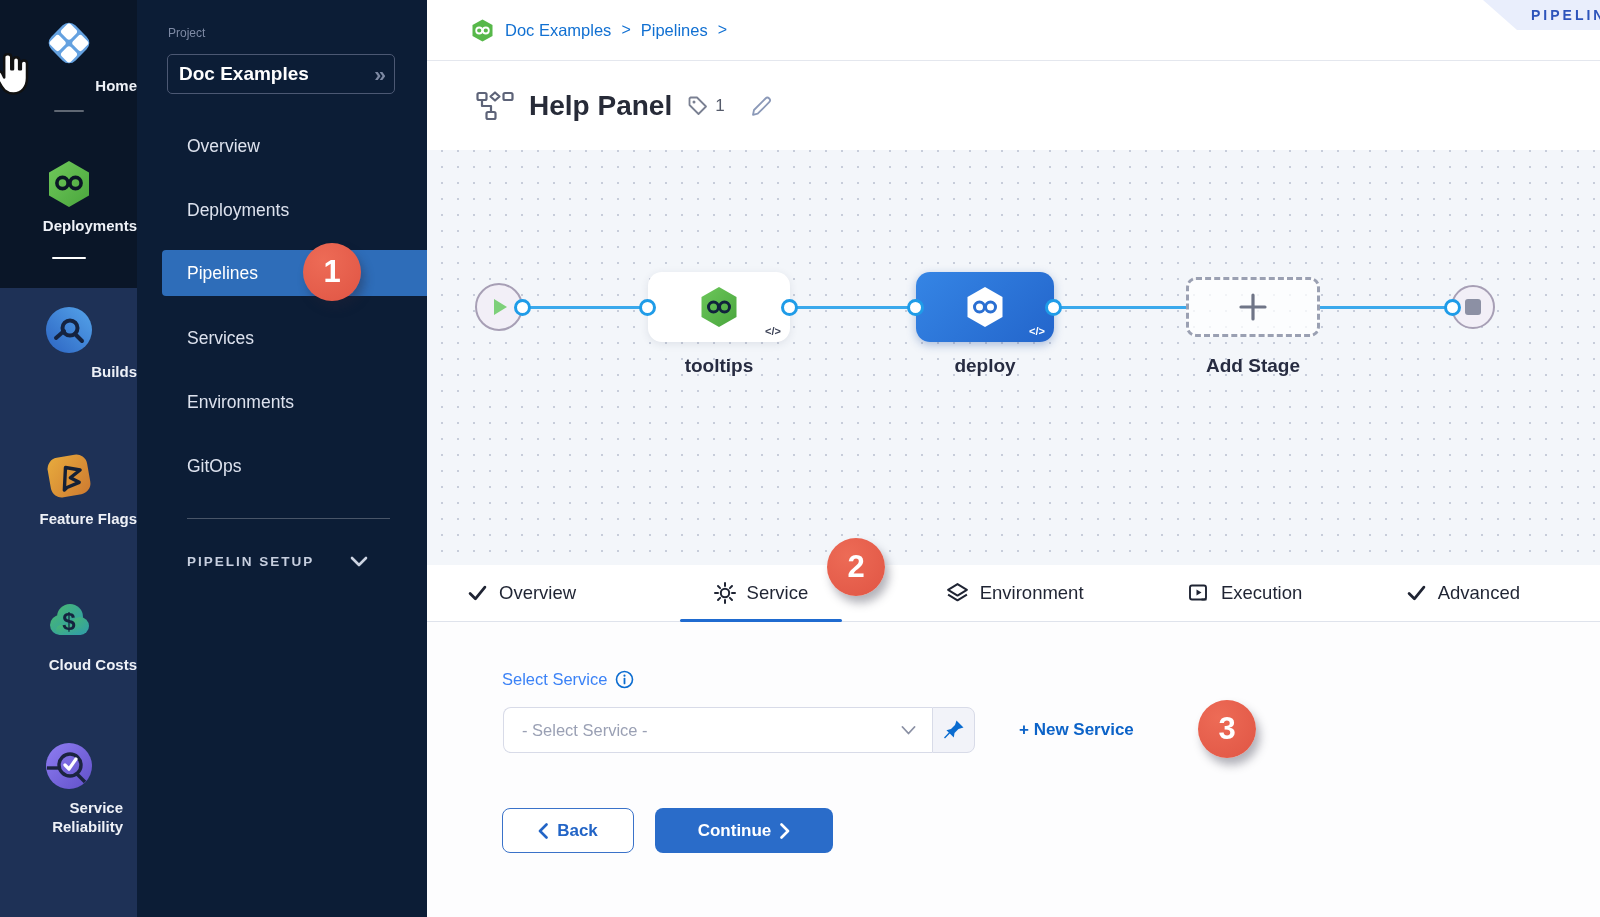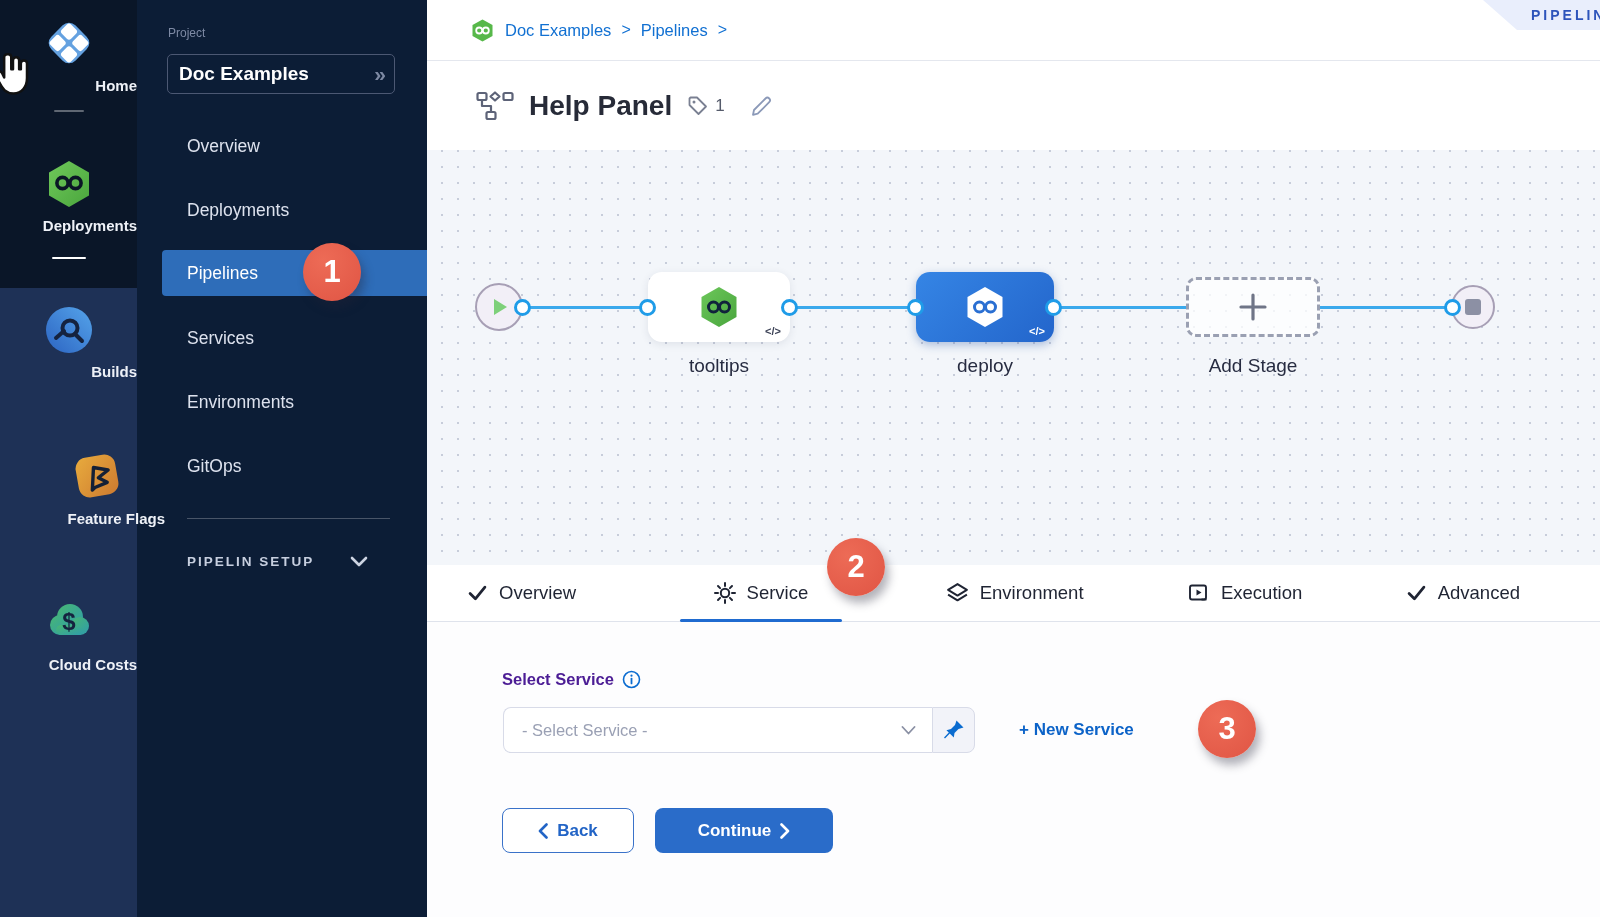--- a/index.html
+++ b/index.html
@@ -56,33 +56,33 @@
   .pipe-dot { position:absolute; top:149px; width:17px; height:17px; border-radius:50%; background:#fff; border:3px solid #1f9ce8; z-index:3; cursor:pointer; }
   .terminal { position:absolute; width:48px; height:48px; border-radius:50%; background:#f2eff7; border:2px solid #a79fb5;
               display:flex; align-items:center; justify-content:center; }
   .stage-card { position:absolute; top:122px; width:142px; height:70px; background:#fff; border-radius:14px;
                 box-shadow:0 2px 8px rgba(40,50,80,0.10); display:flex; align-items:center; justify-content:center; cursor:pointer; }
   .stage-card.selected { background:linear-gradient(135deg,#3585e5,#2365cb); box-shadow:0 3px 10px rgba(35,80,160,0.35); }
   .code-glyph { position:absolute; right:9px; bottom:5px; font-size:11px; font-weight:700; color:#3d4357; }
   .stage-card.selected .code-glyph { color:#fff; }
   .add-stage { position:absolute; top:127px; left:759px; width:134px; height:60px; border:3px dashed #9aa0b2; border-radius:10px;
                background:rgba(255,255,255,0.75); display:flex; align-items:center; justify-content:center; cursor:pointer; }
-  .stage-label { position:absolute; top:205px; width:140px; text-align:center; font-size:19px; color:#272c41; }
+  .stage-label { position:absolute; top:205px; width:140px; text-align:center; font-size:19px; color:#272c41;font-weight:bold; }
 
   
   .tabs { position:absolute; left:0; top:565px; right:0; height:57px; background:#fff; border-bottom:1px solid #dfe3ec;
           display:flex; align-items:center; justify-content:space-between; padding:0 80px 0 40px; }
   .tab { position:relative; height:100%; display:flex; align-items:center; gap:11px; font-size:18.5px; color:#1f2433; cursor:pointer; }
   .tab.active { padding:0 34px; }
   .tab.active::after { content:""; position:absolute; left:0; right:0; bottom:-1px; height:3px; background:#1f6bd0; border-radius:2px; }
 
   
   .content { position:absolute; left:0; top:622px; right:0; bottom:0; background:#fdfdfe; }
   .field-label { position:absolute; left:75px; top:48px; display:flex; align-items:center; gap:8px;
-                 font-size:16.5px; font-weight:700; color:#4c1d95; }
+                 font-size:16.5px; font-weight:400; color:#3b82f6; }
   .select-group { position:absolute; left:76px; top:85px; display:flex; }
   .select-box { width:429px; height:46px; background:#fff; border:1px solid #d8dbe8; border-right:none; border-radius:8px 0 0 8px;
                 display:flex; align-items:center; justify-content:space-between; padding:0 16px 0 18px; cursor:pointer; }
   .select-placeholder { font-size:16.5px; color:#9aa0b4; }
   .pin-box { width:43px; height:46px; background:#f2f3f9; border:1px solid #d8dbe8; border-radius:0 8px 8px 0;
              display:flex; align-items:center; justify-content:center; cursor:pointer; }
   .new-service { position:absolute; left:592px; top:85px; height:46px; display:flex; align-items:center;
                  font-size:17px; font-weight:700; color:#0c63c8; cursor:pointer; }
   .btn { position:absolute; top:186px; height:45px; border-radius:8px; display:flex; align-items:center; justify-content:center;
          gap:9px; font-size:17px; font-weight:700; cursor:pointer; }
@@ -144,21 +144,21 @@
             </linearGradient>
           </defs>
         <circle cx="26" cy="26" r="23" fill="url(#gB)"></circle>
         <circle cx="27" cy="24" r="7.5" fill="none" stroke="#15233f" stroke-width="4"></circle>
         <line x1="32" y1="30" x2="39" y2="37" stroke="#15233f" stroke-width="4" stroke-linecap="round"></line>
         <line x1="13" y1="34" x2="21" y2="27" stroke="#15233f" stroke-width="4" stroke-linecap="round"></line>
       </svg>
       <span class="rail-label">Builds</span>
     </div>
 
-    <div class="rail-item" style="top:449px;margin-left:28px;">
+    <div class="rail-item" style="top:449px;">
       <svg class="ric" width="54" height="54" viewBox="0 0 54 54">
         <defs>
             <linearGradient id="gF" x1="0" y1="0" x2="1" y2="1">
           <stop offset="0" stop-color="#e8ab3d"></stop>
               <stop offset="1" stop-color="#cd7a30"></stop>
             </linearGradient>
           </defs>
         <g transform="translate(27,27) rotate(-10)">
           <rect x="-20" y="-20" width="40" height="40" rx="11" fill="url(#gF)"></rect>
           <path d="M-7 13 L-2 -9 L12 -4 L1 2 L9 8 L-4 11 Z" fill="none" stroke="#142036" stroke-width="3.4" stroke-linejoin="round"></path>
@@ -179,20 +179,36 @@
           <circle cx="18" cy="30" r="10"></circle>
           <circle cx="28" cy="22" r="13"></circle>
           <circle cx="38" cy="31" r="9"></circle>
           <rect x="14" y="30" width="28" height="10" rx="5"></rect>
         </g>
         <text x="27" y="35" text-anchor="middle" font-size="24" font-weight="bold" fill="#15233f" font-family="Liberation Sans, sans-serif">$</text>
       </svg>
       <span class="rail-label">Cloud Costs</span>
     </div>
 
+    <div class="rail-item" style="top:740px;">
+      <svg class="ric" width="52" height="52" viewBox="0 0 52 52">
+        <defs>
+            <linearGradient id="gP" x1="0" y1="0" x2="1" y2="1">
+          <stop offset="0" stop-color="#8f7df2"></stop>
+              <stop offset="1" stop-color="#6050c8"></stop>
+            </linearGradient>
+          </defs>
+        <circle cx="26" cy="26" r="23" fill="url(#gP)"></circle>
+        <circle cx="27" cy="25" r="11" fill="none" stroke="#1b2440" stroke-width="3.4"></circle>
+        <line x1="4" y1="28" x2="16" y2="28" stroke="#1b2440" stroke-width="3.4"></line>
+        <line x1="34" y1="34" x2="42" y2="42" stroke="#1b2440" stroke-width="3.4"></line>
+        <path d="M22 25 L26 29 L33 19" fill="none" stroke="#ffffff" stroke-width="3.2" stroke-linecap="round" stroke-linejoin="round"></path>
+      </svg>
+      <span class="rail-label" style="padding:0 14px;">Service Reliability</span>
+    </div>
   </nav>
 
   <nav class="sidebar">
     <div class="project-label">Project</div>
     <div class="project-box">
       <span class="project-name">Doc Examples</span>
       <span class="project-expand">»</span>
     </div>
 
     <div class="nav-item" style="top:133px;">Overview</div>

